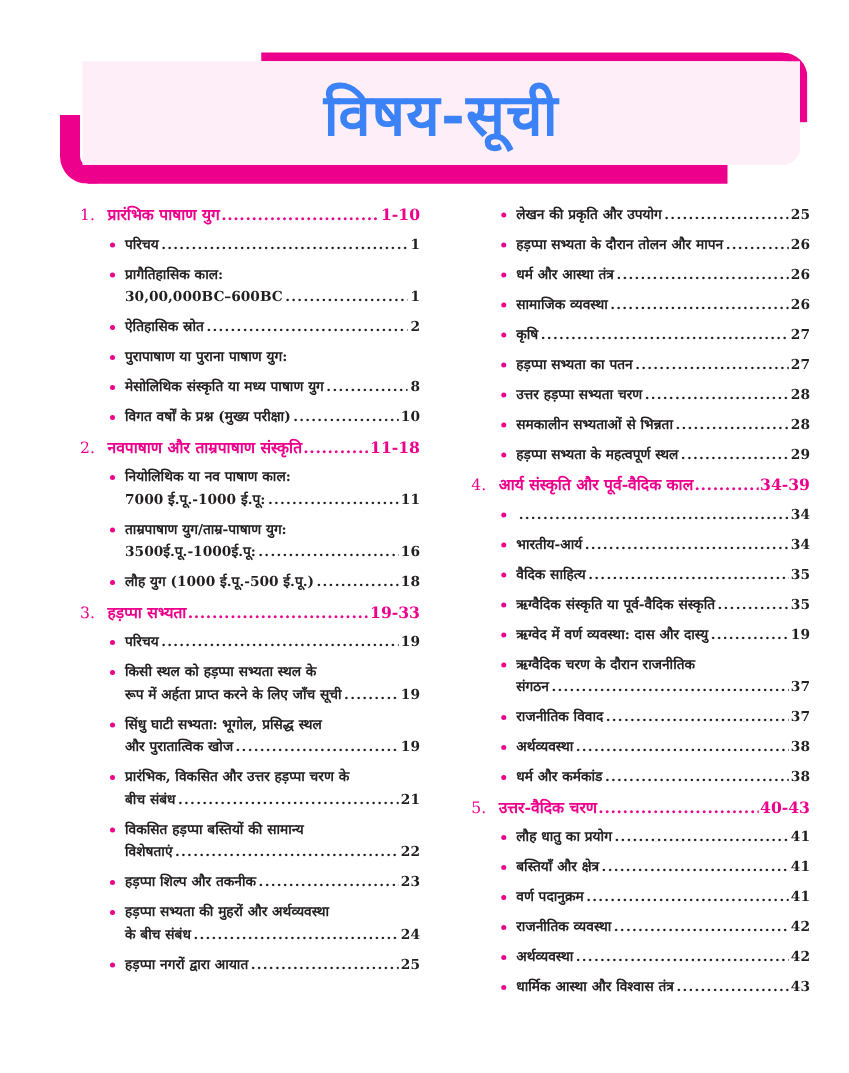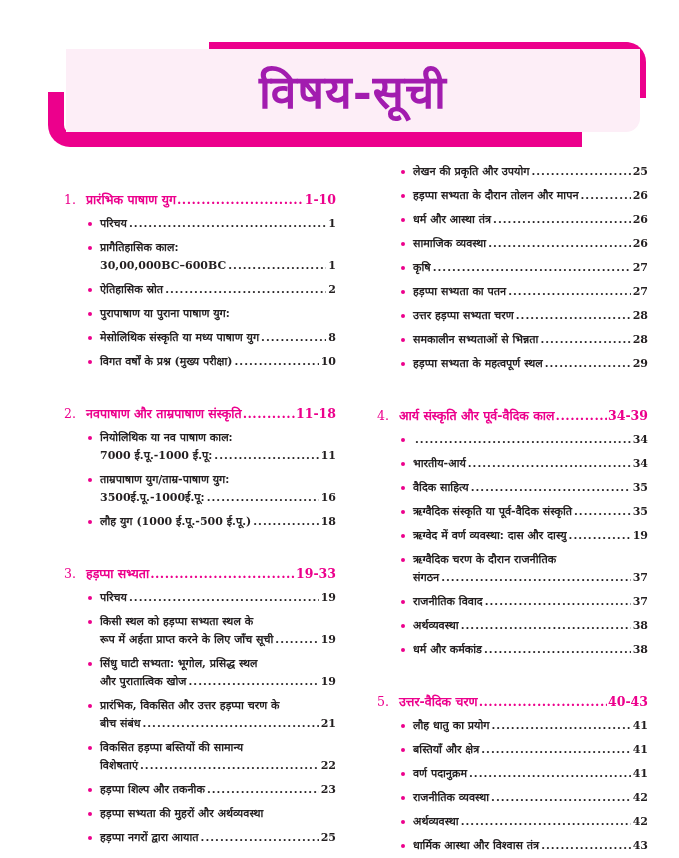--- a/index.html
+++ b/index.html
@@ -28,35 +28,35 @@
     position: absolute; left: 70px; top: 132px; width: 512px; height: 15px;
     background: #ec008c;
   }
   .pink-box {
     position: absolute; left: 66px; top: 49px; width: 574px; height: 83px;
     background: #fdeef7; border-bottom-right-radius: 14px;
   }
   .title {
     position: absolute; left: 66px; top: 52px; width: 574px; height: 80px;
     text-align: center; font-size: 46px; font-weight: bold; line-height: 80px;
-    color: #a21caf; letter-spacing: 1px;
+    color: #3b82f6; letter-spacing: 1px;
   }
   
   .col { position: absolute; top: 163px; }
   .col-left { left: 64px; width: 272px; }
   .col-right { left: 377px; width: 271px; }
   .section {
     display: flex; align-items: baseline; margin: 0 0 6px 0;
     color: #ec008c; font-size: 12.5px; line-height: 18px; font-weight: bold;
   }
   .section .num { font-weight: normal; width: 22px; flex: none; }
   .section .stitle { white-space: nowrap; }
   .section .dots { flex: 1; overflow: hidden; white-space: nowrap; margin: 0 1px; }
   .section .dots::after { content: "................................................................................................................"; letter-spacing: 0.5px; }
-  .section .pages { white-space: nowrap; margin-top: 28px; }
+  .section .pages { white-space: nowrap; }
   .item {
     position: relative; padding-left: 36px; margin: 0 0 6px 0;
     font-size: 11px; line-height: 18px; font-weight: bold;
   }
   .bullet {
     position: absolute; left: 24px; top: 7px; width: 4px; height: 4px;
     border-radius: 50%; background: #ec008c;
   }
   .line { display: flex; align-items: baseline; }
   .line .txt { white-space: nowrap; }
@@ -232,20 +232,25 @@
         <span class="txt">हड़प्पा शिल्प और तकनीक</span>
         <span class="dots"></span>
         <span class="pg">23</span>
       </div>
     </div>
     <div class="item">
       <span class="bullet"></span>
       <div class="line">
         <span class="txt">हड़प्पा सभ्यता की मुहरों और अर्थव्यवस्था</span>
       </div>
+      <div class="line">
+        <span class="txt">के बीच संबंध</span>
+        <span class="dots"></span>
+        <span class="pg">24</span>
+      </div>
     </div>
     <div class="item">
       <span class="bullet"></span>
       <div class="line">
         <span class="txt">हड़प्पा नगरों द्वारा आयात</span>
         <span class="dots"></span>
         <span class="pg">25</span>
       </div>
     </div>
   </div>

